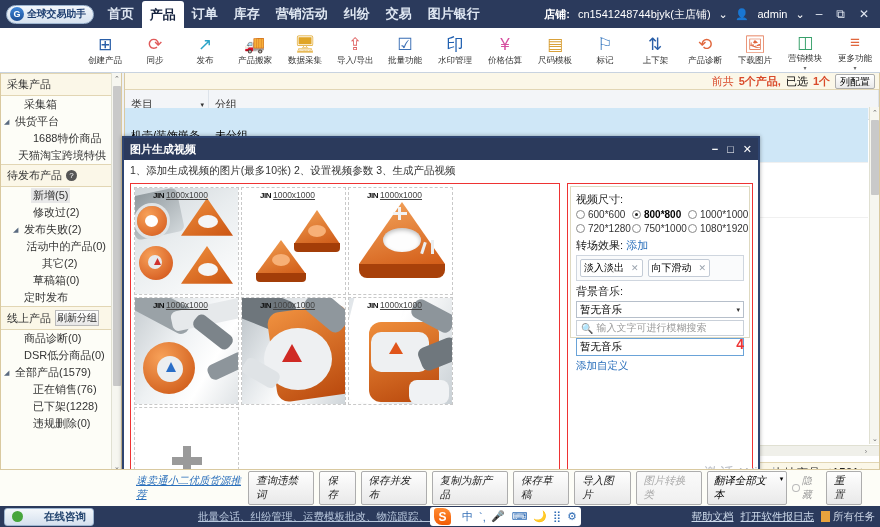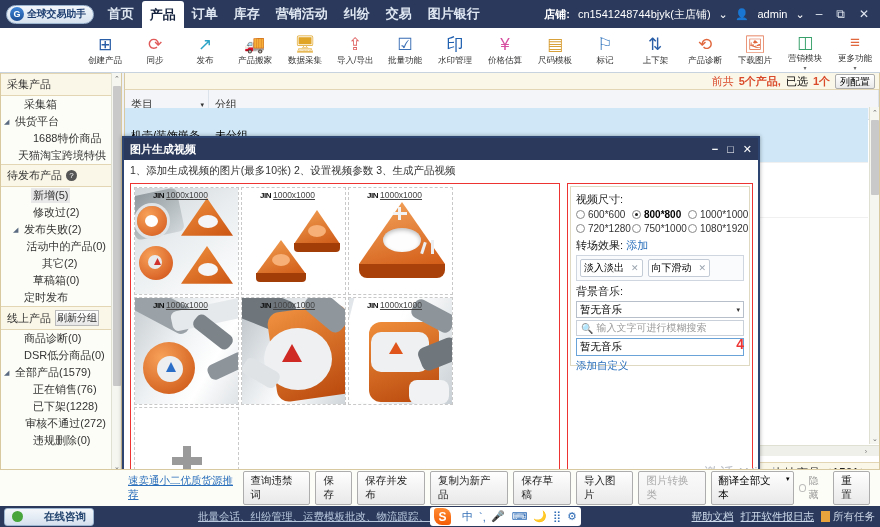--- a/index.html
+++ b/index.html
@@ -67,21 +67,21 @@
   .cell .badge .jin{font-size:8px;font-weight:bold;color:#111;letter-spacing:-.5px;margin-left:16px;}
   .cell .badge .dim{font-size:8.5px;color:#444;text-decoration:underline;}
   .plus{width:105px;height:108px;margin:1px;border:1px dashed #c9c9c9;display:flex;align-items:center;justify-content:center;cursor:pointer;}
   .plus i{display:block;width:30px;height:30px;position:relative;}
   .plus i:before,.plus i:after{content:"";position:absolute;background:#9a9a9a;}
   .plus i:before{left:11px;top:0;width:8px;height:30px;}
   .plus i:after{top:11px;left:0;height:8px;width:30px;}
   #mark3{position:absolute;right:9px;bottom:14px;color:#e33;font-size:14px;font-weight:bold;}
   
   #setbox{position:absolute;left:443px;top:23px;width:186px;bottom:37px;border:1px solid #e33;background:#fff;}
-  #setinner{position:absolute;left:2px;right:2px;top:2px;height:180px;border:1px solid #ded9c0;background:#fff;padding:4px 5px;}
+  #setinner{position:absolute;left:2px;right:2px;top:2px;height:152px;border:1px solid #ded9c0;background:#fff;padding:4px 5px;}
   .slbl{font-size:11px;color:#222;margin:1px 0 2px;}
   .radios{display:flex;flex-wrap:wrap;}
   .ro{width:33.33%;display:flex;align-items:center;gap:3px;font-size:10px;color:#333;margin-bottom:3px;cursor:pointer;white-space:nowrap;}
   .ro .rd{width:9px;height:9px;border:1px solid #8a8a8a;border-radius:50%;background:#fff;flex:none;position:relative;}
   .ro.on .rd:after{content:"";position:absolute;left:2px;top:2px;width:3px;height:3px;border-radius:50%;background:#222;}
   .ro.on{font-weight:bold;color:#000;}
   .lnk{color:#2a6fbb;text-decoration:none;cursor:pointer;}
   .effrow{border:1px solid #cfd6df;background:#fafbfc;padding:3px;display:flex;gap:5px;margin:2px 0 3px;}
   .tag{border:1px solid #c3cbd6;background:#fff;border-radius:2px;font-size:10px;padding:1px 3px;display:flex;align-items:center;gap:7px;}
   .tag .x{color:#9aa3ae;font-size:9px;cursor:pointer;}
@@ -89,21 +89,21 @@
   .selbox .car{position:absolute;right:3px;font-size:7px;color:#333;}
   .searchbox{border:1px solid #c9d0d9;height:16px;display:flex;align-items:center;gap:3px;padding:0 4px;margin-top:2px;color:#999;font-size:10px;background:#fff;}
   .optsel{border:1px solid #6aa3d8;background:#fff;font-size:10.5px;padding:1px 3px;margin-top:2px;}
   #mark4{position:absolute;right:8px;top:152px;color:#e33;font-size:14px;font-weight:bold;}
   
   #dlg-foot{position:absolute;left:0;right:0;bottom:0;height:36px;display:flex;align-items:center;padding:0 8px;background:#f7f8fa;border-top:1px solid #e6e9ee;}
   #dlg-foot .note{color:#e33;font-size:10.5px;}
   #dlg-foot .btns{margin-left:auto;display:flex;gap:6px;}
   .btn{border:1px solid #adadad;background:linear-gradient(#fefefe,#e9e9e9);border-radius:2px;font-size:10.5px;padding:2px 7px;cursor:pointer;color:#222;}
   
-  #actionbar{position:absolute;left:0;right:0;bottom:21px;height:37px;background:#fdfdf7;border-top:1px solid #d9c9a0;display:flex;align-items:center;padding:0 10px;}
+  #actionbar{position:absolute;left:0;right:0;bottom:21px;height:37px;background:#fdfdf7;border-top:1px solid #d9c9a0;display:flex;align-items:center;padding:0 18px;font-style:italic;}
   #actionbar .lead{color:#2a6fbb;text-decoration:underline;font-size:10.5px;margin-left:118px;cursor:pointer;}
   #actionbar .grp{margin-left:auto;display:flex;gap:5px;align-items:center;}
   .btn.dis{color:#aaa;background:linear-gradient(#fafafa,#f0f0f0);}
   .selbtn{border:1px solid #adadad;background:linear-gradient(#fefefe,#e9e9e9);border-radius:2px;font-size:10.5px;padding:2px 12px 2px 6px;position:relative;cursor:pointer;}
   .selbtn .car{position:absolute;right:3px;top:3px;font-size:7px;}
   #taskbar{position:absolute;left:0;right:0;bottom:0;height:21px;background:#2b3a5c;display:flex;align-items:center;color:#ccd6e6;font-size:10.5px;}
   #taskbar .kefu{display:flex;align-items:center;gap:21px;background:linear-gradient(#f3f7fb,#d5e0ee);border:1px solid #9fb6d0;border-radius:3px;color:#24456f;padding:1px 7px;margin:0 4px;font-weight:bold;cursor:pointer;}
   #taskbar .kefu .dot{width:11px;height:11px;border-radius:50%;background:#47a53c;}
   #taskbar .mid{color:#b9c8dd;text-decoration:underline;cursor:pointer;}
   #ime{position:absolute;left:430px;top:1px;height:19px;display:flex;align-items:center;background:#fff;border-radius:3px;padding:0 4px;gap:6px;}
@@ -310,25 +310,20 @@
         </div>
         <div class="trow">
           <span style="width:18px"></span>
           <span class="arw"></span>
           <span class="lbl">正在销售(76)</span>
         </div>
         <div class="trow">
           <span style="width:18px"></span>
           <span class="arw"></span>
           <span class="lbl">已下架(1228)</span>
-        </div>
-        <div class="trow">
-          <span style="width:18px"></span>
-          <span class="arw"></span>
-          <span class="lbl">审核不通过(272)</span>
         </div>
         <div class="trow">
           <span style="width:18px"></span>
           <span class="arw"></span>
           <span class="lbl">违规删除(0)</span>
         </div>
       </div>
     <div class="sb-scroll">
       <div class="sb-arrow" style="top:0">⌃</div>
       <div class="sb-thumb" style="top:13px;height:300px"></div>

